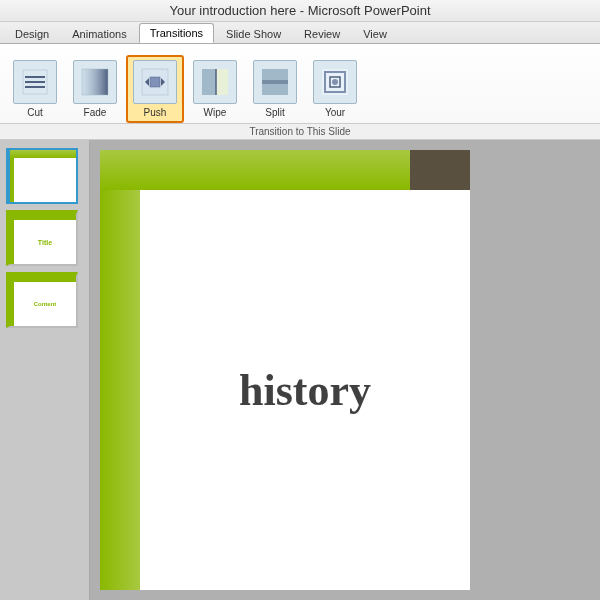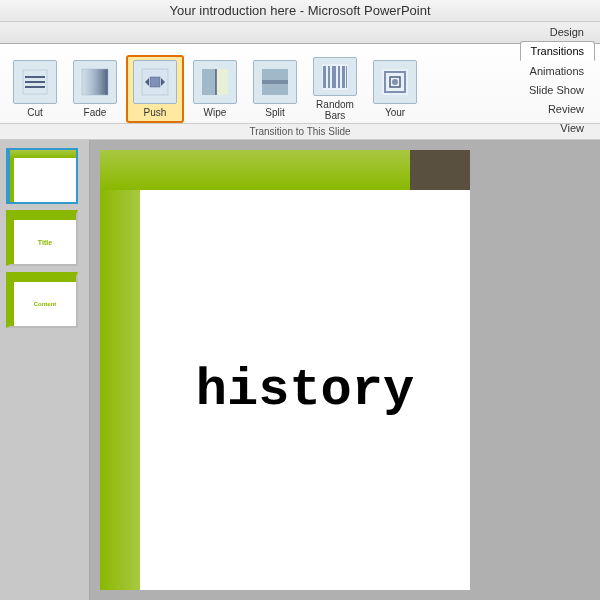--- a/index.html
+++ b/index.html
@@ -26,21 +26,20 @@
     }
 
     
     .ribbon-tabs {
       height: 22px;
       background: linear-gradient(to bottom, #f0f0f0, #e4e4e4);
       display: flex;
       align-items: flex-end;
       padding: 0 4px;
       border-bottom: 1px solid #ababab;
-      flex-direction: column;
     }
     .ribbon-tab {
       padding: 3px 10px;
       font-size: 11px;
       color: #333;
       cursor: pointer;
       border: 1px solid transparent;
       border-bottom: none;
       border-radius: 3px 3px 0 0;
       background: transparent;
@@ -216,37 +215,37 @@
       left: 40px;
       right: 0;
       bottom: 0;
       background: #fff;
       display: flex;
       align-items: center;
       justify-content: center;
     }
 
     .slide-history-text {
-      font-size: 52px;
+      font-size: 44px;
       font-weight: bold;
-      color: #000000;
-      font-family: Liberation Mono, monospace;
+      color: #404040;
+      font-family: Liberation Serif, serif;
     }
   </style>
 </head>
 <body>
 
 <div class="title-bar">
   <span>Your introduction here - Microsoft PowerPoint</span>
 </div>
 
 <div class="ribbon-tabs">
   <div class="ribbon-tab">Design</div>
+  <div class="ribbon-tab">Animations</div>
   <div class="ribbon-tab active">Transitions</div>
-  <div class="ribbon-tab">Animations</div>
   <div class="ribbon-tab">Slide Show</div>
   <div class="ribbon-tab">Review</div>
   <div class="ribbon-tab">View</div>
 </div>
 
 <div class="ribbon">
 
   <div class="ribbon-item">
     <div class="ribbon-icon">
       <svg width="30" height="30" viewBox="0 0 30 30">
@@ -305,34 +304,20 @@
         <rect x="2" y="2" width="26" height="13" fill="#a0b8c8"></rect>
         <rect x="2" y="15" width="26" height="13" fill="#a0b8c8"></rect>
         <line x1="2" y1="14" x2="28" y2="14" stroke="#506080" stroke-width="1"></line>
         <line x1="2" y1="16" x2="28" y2="16" stroke="#506080" stroke-width="1"></line>
       </svg>
     </div>
     <span class="ribbon-label">Split</span>
   </div>
 
 
-  <div class="ribbon-item">
-    <div class="ribbon-icon">
-      <svg width="30" height="30" viewBox="0 0 30 30">
-        <rect x="2" y="2" width="26" height="26" fill="#e8f0f8"></rect>
-        <rect x="3" y="4" width="3" height="22" fill="#8090b0"></rect>
-        <rect x="8" y="4" width="2" height="22" fill="#8090b0"></rect>
-        <rect x="12" y="4" width="4" height="22" fill="#8090b0"></rect>
-        <rect x="18" y="4" width="2" height="22" fill="#8090b0"></rect>
-        <rect x="22" y="4" width="3" height="22" fill="#8090b0"></rect>
-        <rect x="26" y="4" width="1" height="22" fill="#8090b0"></rect>
-      </svg>
-    </div>
-    <span class="ribbon-label">Random Bars</span>
-  </div>
 
   <div class="ribbon-item">
     <div class="ribbon-icon">
       <svg width="30" height="30" viewBox="0 0 30 30">
         <rect x="2" y="2" width="26" height="26" fill="#e8f0f8"></rect>
         <rect x="5" y="5" width="20" height="20" fill="none" stroke="#8090b0" stroke-width="2"></rect>
         <rect x="10" y="10" width="10" height="10" fill="none" stroke="#506080" stroke-width="1.5"></rect>
         <circle cx="15" cy="15" r="3" fill="#8090b0"></circle>
       </svg>
     </div>

